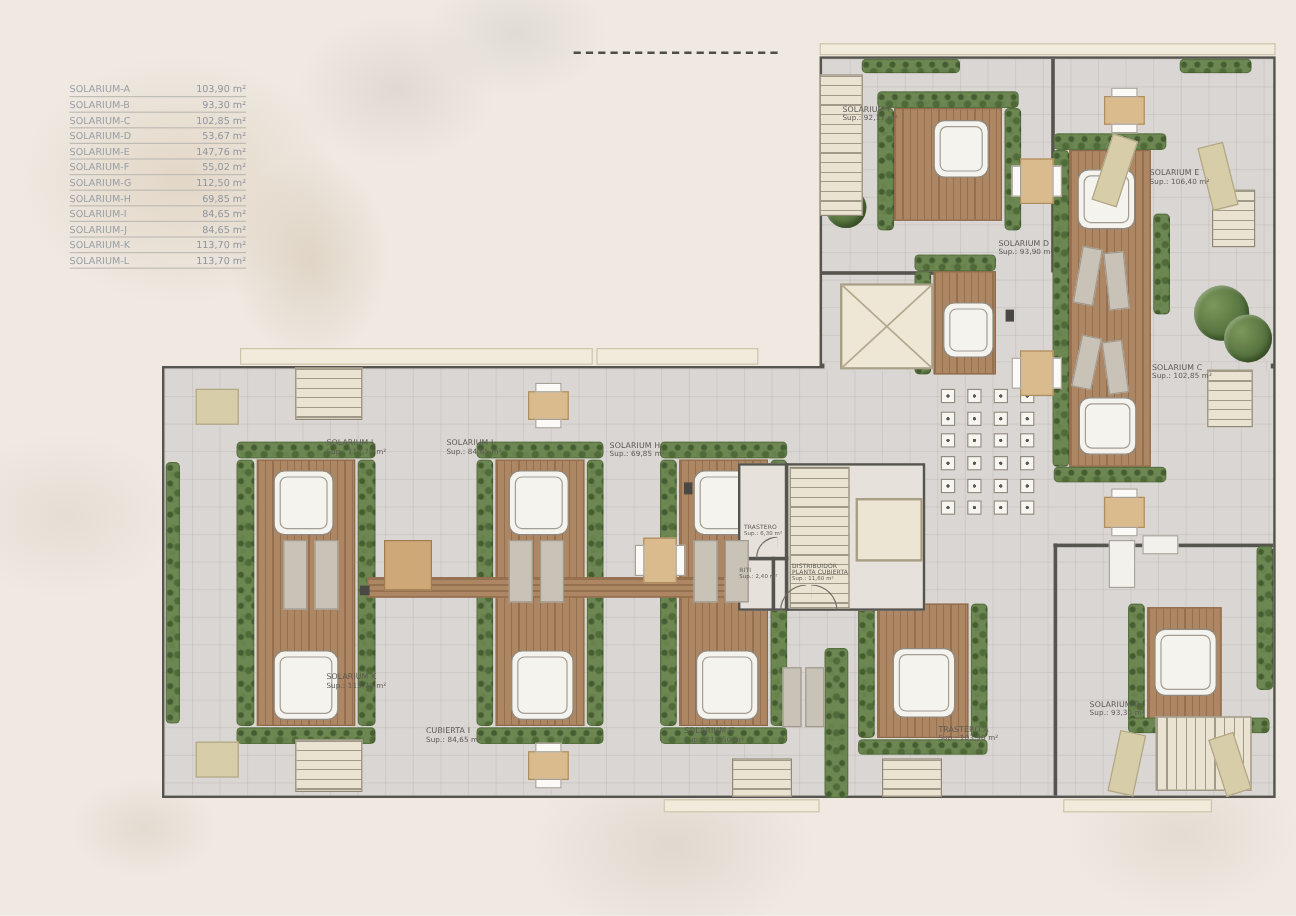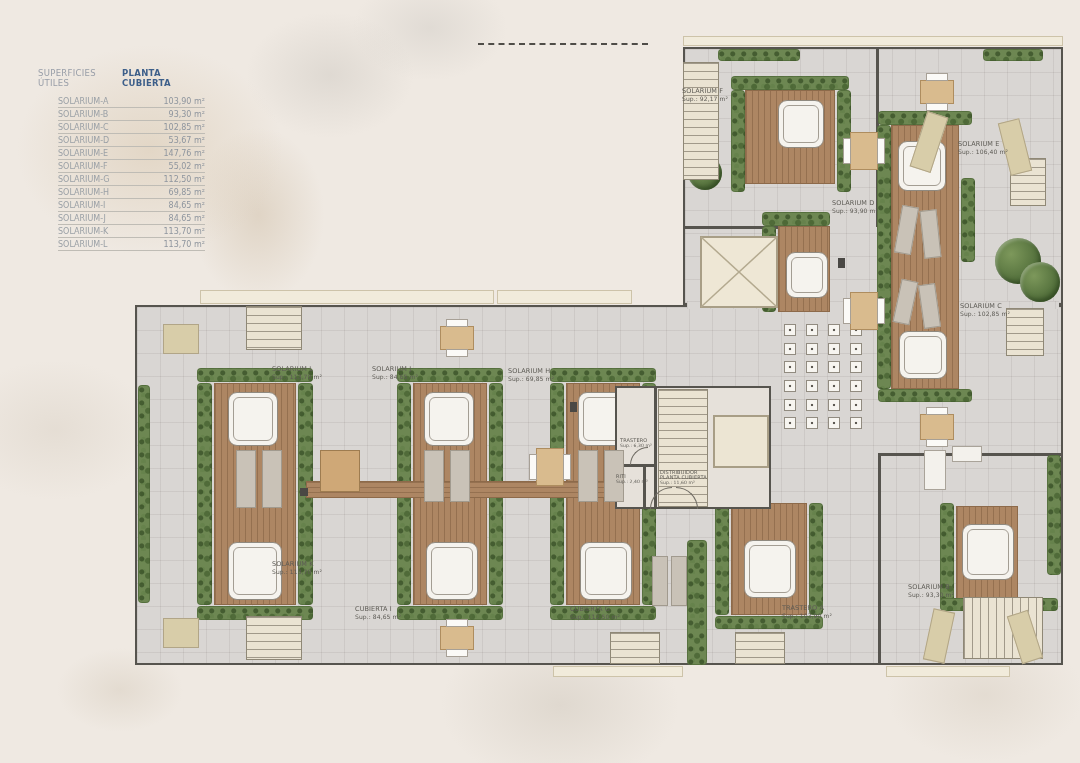--- a/index.html
+++ b/index.html
@@ -91,24 +91,20 @@
   .legend-row{display:flex;justify-content:space-between;align-items:flex-end;
     font-size:8px;line-height:9px;padding:2px 0 1px;border-bottom:1px solid #bfbcb5;margin-left:20px;}
   .legend-row .v{color:#8e959e;}
 </style>
 </head>
 <body>
 
 <div class="page">
 
   <div class="abs legend" style="left:38px;top:68px;">
-    <div class="legend-head">
-      <span class="t1">SUPERFICIES ÚTILES</span>
-      <span class="t2">PLANTA CUBIERTA</span>
-    </div>
     <div class="legend-row">
         <span>SOLARIUM-A</span>
         <span class="v">103,90 m²</span>
       </div>
     <div class="legend-row">
         <span>SOLARIUM-B</span>
         <span class="v">93,30 m²</span>
       </div>
     <div class="legend-row">
         <span>SOLARIUM-C</span>
@@ -312,21 +308,21 @@
   <div class="abs tbl" style="left:920px;top:414px;width:34px;height:26px;"></div>
   <div class="abs tbl" style="left:440px;top:326px;width:34px;height:24px;"></div>
   <div class="abs tbl" style="left:440px;top:626px;width:34px;height:24px;"></div>
   <div class="abs tblV" style="left:850px;top:132px;width:28px;height:38px;"></div>
   <div class="abs tblV" style="left:850px;top:292px;width:28px;height:38px;"></div>
   <div class="abs tblV" style="left:536px;top:448px;width:28px;height:38px;"></div>
   <div class="abs blk" style="left:570px;top:402px;width:7px;height:10px;"></div>
   <div class="abs blk" style="left:838px;top:258px;width:7px;height:10px;"></div>
   <div class="abs blk" style="left:300px;top:488px;width:8px;height:8px;"></div>
 
-  <div class="abs lbl" style="left:682px;top:88px;">
+  <div class="abs lbl" style="left:702px;top:88px;">
     <span class="l1">SOLARIUM F</span>
     <span class="l2">Sup.: 92,17 m²</span>
   </div>
   <div class="abs lbl" style="left:958px;top:141px;">
     <span class="l1">SOLARIUM E</span>
     <span class="l2">Sup.: 106,40 m²</span>
   </div>
   <div class="abs lbl" style="left:832px;top:200px;">
     <span class="l1">SOLARIUM D</span>
     <span class="l2">Sup.: 93,90 m²</span>
@@ -349,21 +345,21 @@
   </div>
   <div class="abs lbl" style="left:272px;top:561px;">
     <span class="l1">SOLARIUM K</span>
     <span class="l2">Sup.: 113,70 m²</span>
   </div>
   <div class="abs lbl" style="left:355px;top:606px;">
     <span class="l1">CUBIERTA I</span>
     <span class="l2">Sup.: 84,65 m²</span>
   </div>
   <div class="abs lbl" style="left:570px;top:606px;">
-    <span class="l1">CUBIERTA G</span>
+    <span class="l1">SOLARIUM G</span>
     <span class="l2">Sup.: 112,50 m²</span>
   </div>
   <div class="abs lbl" style="left:782px;top:605px;">
     <span class="l1">TRASTERO A</span>
     <span class="l2">Sup.: 103,90 m²</span>
   </div>
   <div class="abs lbl" style="left:908px;top:584px;">
     <span class="l1">SOLARIUM B</span>
     <span class="l2">Sup.: 93,30 m²</span>
   </div>

